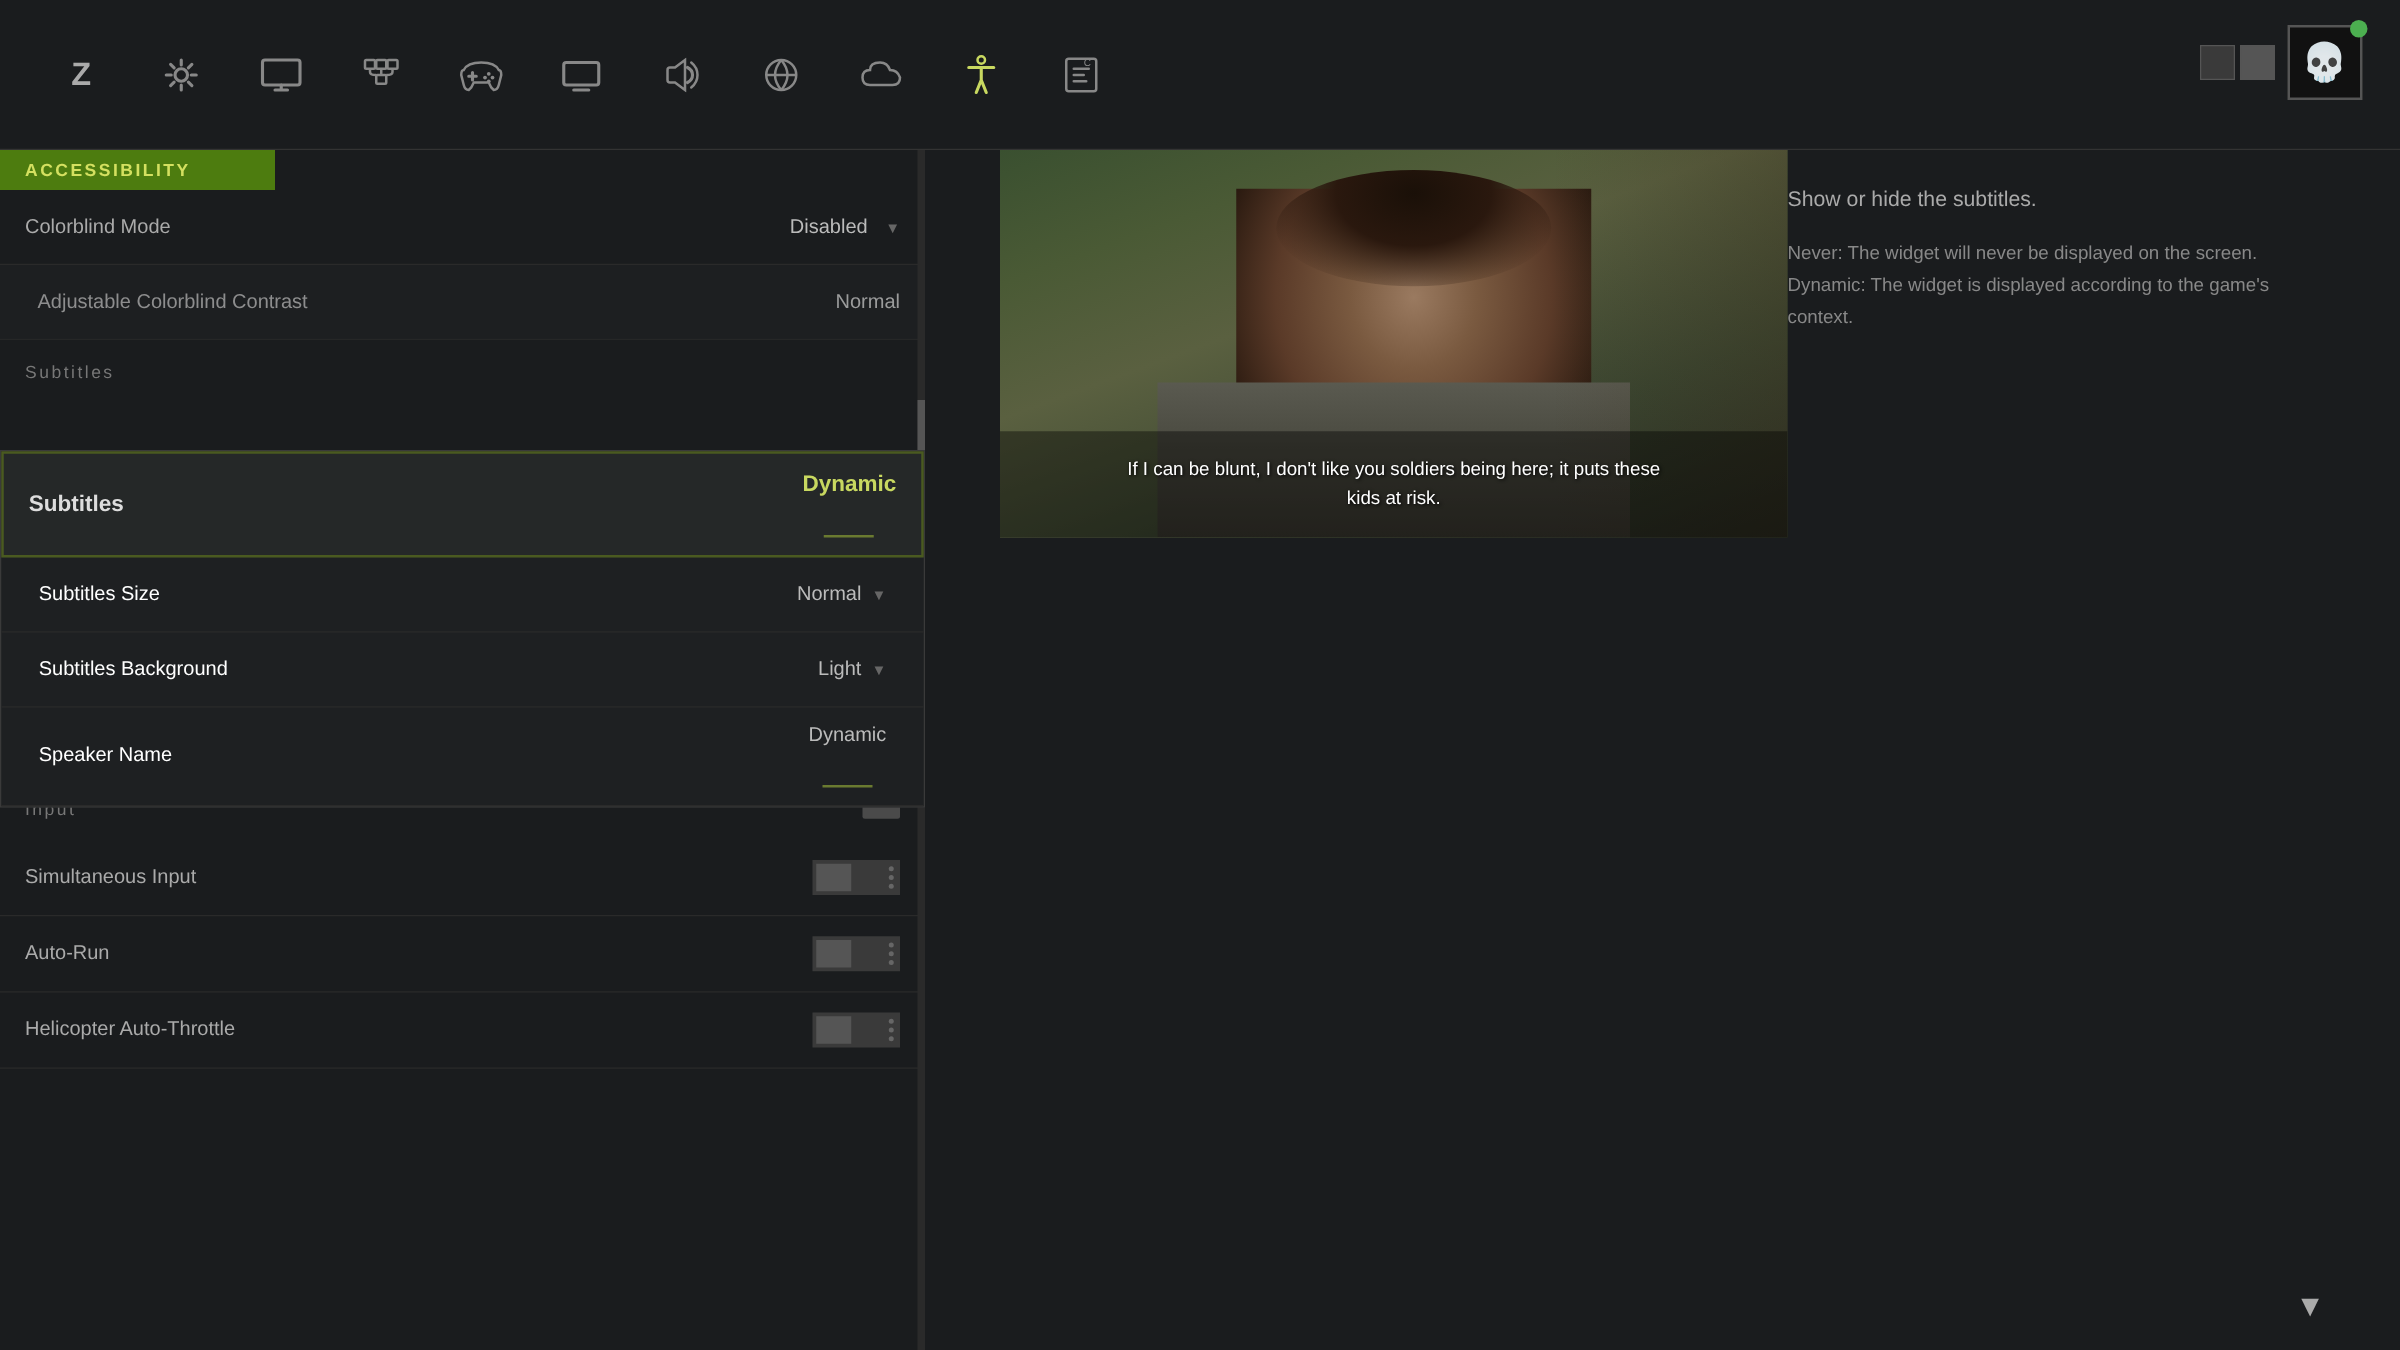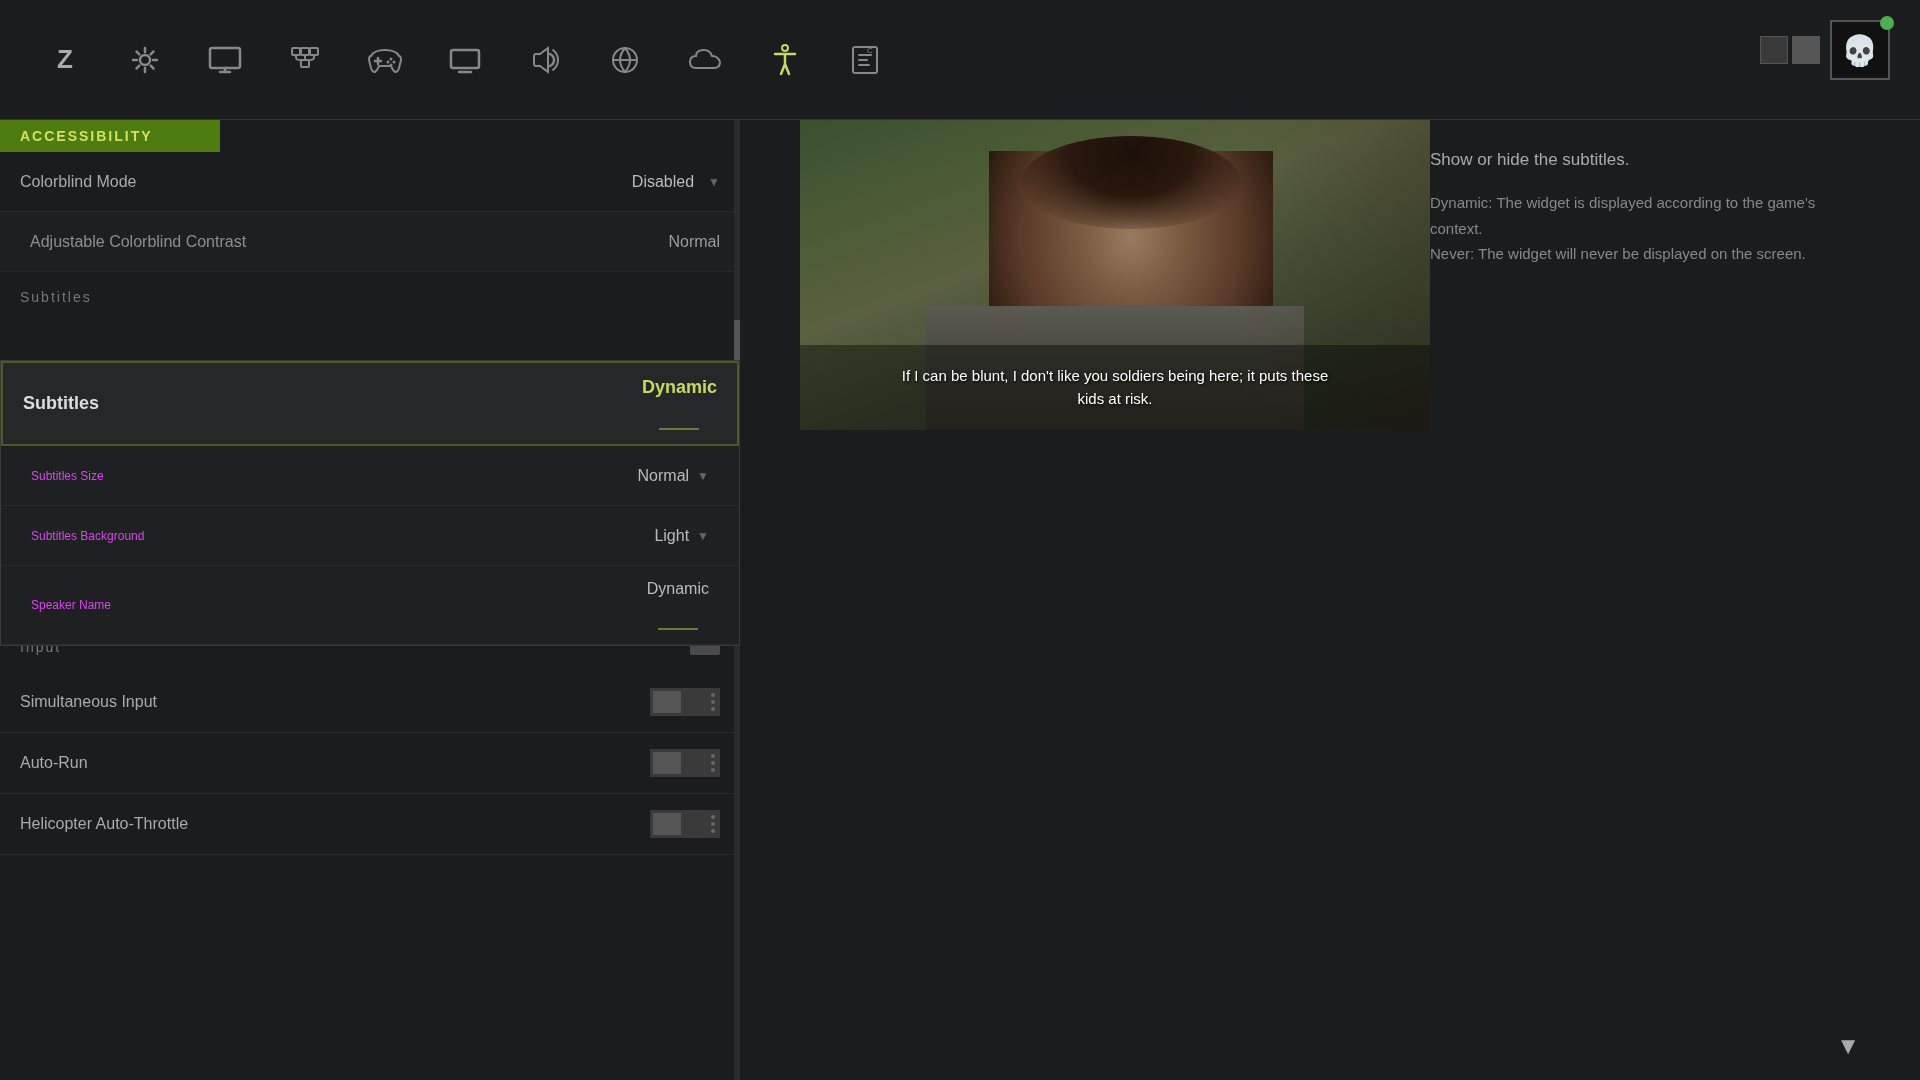--- a/index.html
+++ b/index.html
@@ -175,22 +175,22 @@
     .subtitles-option-row {
       display: flex;
       align-items: center;
       justify-content: space-between;
       padding: 14px 30px;
       border-bottom: 1px solid #2a2a2a;
       min-height: 60px;
     }
 
     .subtitles-option-label {
-      color: #d946ef;
-      font-size: 12px;
+      color: #ffffff;
+      font-size: 16px;
     }
 
     .subtitles-option-value {
       display: flex;
       align-items: center;
       color: #bbb;
       font-size: 16px;
     }
 
     
@@ -590,21 +590,21 @@
       <div style="position:absolute;top:0;right:0;width:30%;height:100%;background:linear-gradient(90deg,transparent,rgba(60,50,30,0.5));opacity:0.7;"></div>
 
       <div class="screenshot-overlay">
         <p class="screenshot-subtitle">If I can be blunt, I don't like you soldiers being here; it puts these</p>
         <p class="screenshot-subtitle">kids at risk.</p>
       </div>
     </div>
 
     <div class="description-section">
       <p class="description-primary">Show or hide the subtitles.</p>
+      <p class="description-secondary">Never: The widget will never be displayed on the screen.</p>
       <p class="description-secondary">Dynamic: The widget is displayed according to the game's context.</p>
-      <p class="description-secondary">Never: The widget will never be displayed on the screen.</p>
     </div>
 
   </div>
 
 </div>
 
 <div class="nav-down-arrow">▼</div>
 
 </body></html>

